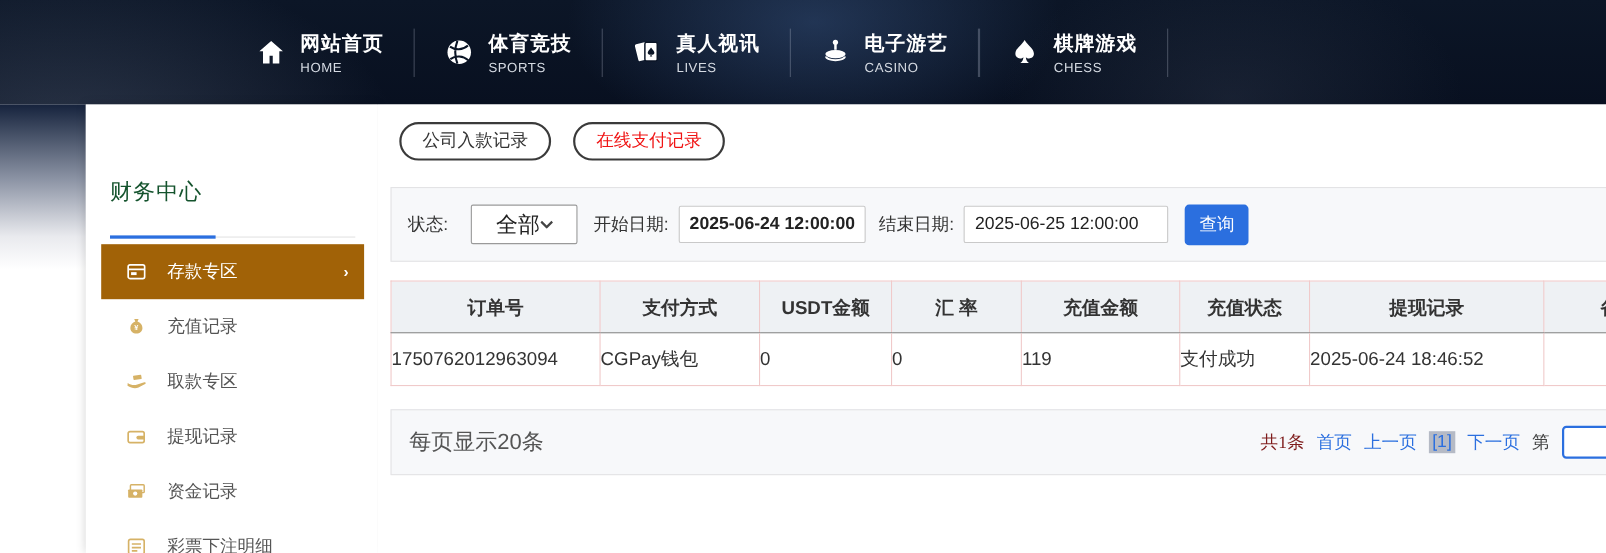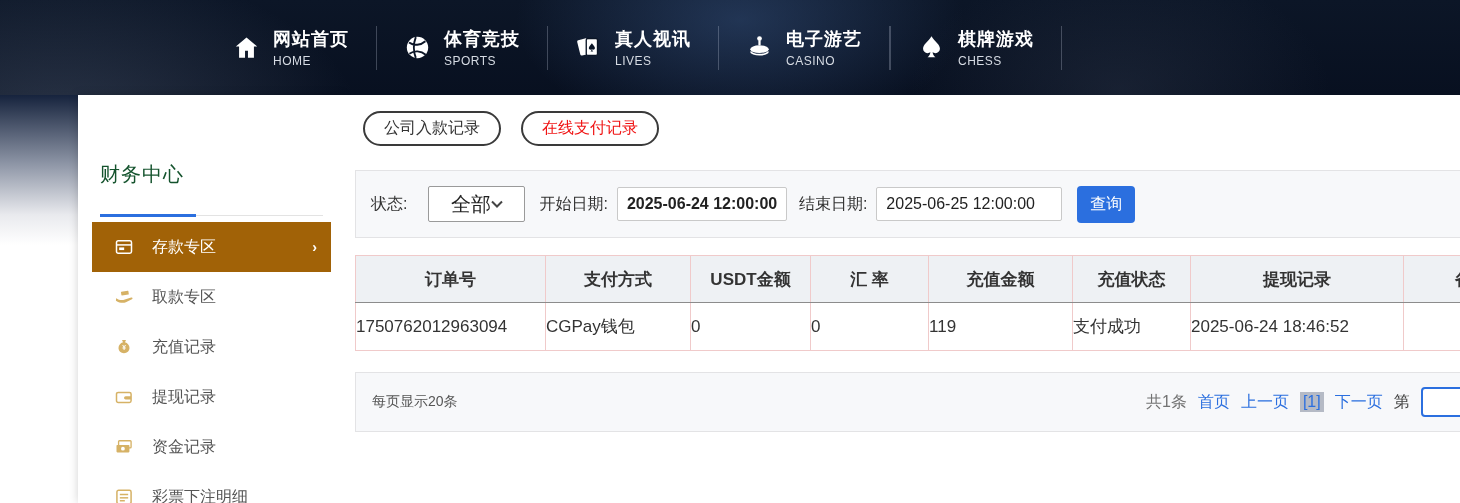--- a/index.html
+++ b/index.html
@@ -72,24 +72,24 @@
   .records th { height:47px; background:#eef1f4; border:1px solid #f0caca; border-bottom:1px solid #8c8c8c;
     font-size:17px; color:#333; font-weight:bold; text-align:center; }
   .records td { height:48px; background:#fff; border:1px solid #f0caca;
     font-size:17px; color:#333; white-space:nowrap; overflow:hidden; }
   .c0{width:190px}.c1{width:145px}.c2{width:120px}.c3{width:118px}
   .c4{width:144px}.c5{width:118px}.c6{width:213px}.c7{width:137px}
 
   .pager { position:absolute; left:12px; top:277px; width:1185px; height:60px;
     background:#f7f8fa; border:1px solid #e3e3e5; }
   .pager-left { position:absolute; left:16px; top:50%; transform:translateY(-50%);
-    font-size:14px; color:#555; }
+    font-size:20px; color:#555; }
   .pager-right { position:absolute; left:790px; top:50%; transform:translateY(-50%);
     display:flex; align-items:center; gap:11px; font-size:16px; white-space:nowrap; }
-  .pg-total { color:#737373; }
+  .pg-total { color:#7f1d1d;font-family:Liberation Serif, serif; }
   .pg-link { color:#2b6fdf; cursor:pointer; text-decoration:none; }
   .pg-current { color:#2b6fdf; background:#b5bac5; padding:1px 3px; }
   .pg-label { color:#444; }
   .pg-input { width:60px; height:30px; border:2px solid #2b6fdf; border-radius:4px; background:#fff;
     font-size:16px; padding:0 6px; }
 
   .gold { fill:#d6b266; }
 </style>
 </head>
 <body>
@@ -178,31 +178,31 @@
       <svg viewBox="0 0 24 24" fill="none" stroke="#fff" stroke-width="1.8">
           <rect x="3" y="4.5" width="18" height="15" rx="2"></rect>
           <line x1="3" y1="9.5" x2="21" y2="9.5"></line>
           <rect x="6.2" y="12.5" width="6" height="3.2" fill="#fff" stroke="none"></rect>
         </svg>
       <span>存款专区</span>
       <span class="menu-chevron">›</span>
     </div>
     <div class="menu-item">
       <svg viewBox="0 0 24 24">
+          <path class="gold" d="M9.6 3.5h4.8l-1.2 2.8c3.2.9 5.4 3.7 5.4 7 0 3.6-2.9 6.2-6.6 6.2s-6.6-2.6-6.6-6.2c0-3.3 2.2-6.1 5.4-7L9.6 3.5z"></path>
+          <text x="12" y="16" font-size="8" fill="#fff" text-anchor="middle" font-weight="bold">¥</text>
+        </svg>
+      <span>充值记录</span>
+    </div>
+    <div class="menu-item">
+      <svg viewBox="0 0 24 24">
           <rect class="gold" x="8.5" y="5" width="9" height="4.6" rx=".6" transform="rotate(-9 13 7)"></rect>
           <path class="gold" d="M2.5 13.5c3.5 2.3 7 2.8 10.5 1.6l7.6-2.4c1.6-.5 2.3 1.1.9 1.9l-7.2 3.6c-3.3 1.6-7.8.9-12-1.8z"></path>
         </svg>
       <span>取款专区</span>
-    </div>
-    <div class="menu-item">
-      <svg viewBox="0 0 24 24">
-          <path class="gold" d="M9.6 3.5h4.8l-1.2 2.8c3.2.9 5.4 3.7 5.4 7 0 3.6-2.9 6.2-6.6 6.2s-6.6-2.6-6.6-6.2c0-3.3 2.2-6.1 5.4-7L9.6 3.5z"></path>
-          <text x="12" y="16" font-size="8" fill="#fff" text-anchor="middle" font-weight="bold">¥</text>
-        </svg>
-      <span>充值记录</span>
     </div>
     <div class="menu-item">
       <svg viewBox="0 0 24 24" fill="none" stroke="#d6b266" stroke-width="1.8">
           <rect x="3" y="6.5" width="17.5" height="12" rx="2"></rect>
           <path d="M14 11h6.5v4H14a2 2 0 010-4z" fill="#d6b266" stroke="none"></path>
         </svg>
       <span>提现记录</span>
     </div>
     <div class="menu-item">
       <svg viewBox="0 0 24 24">

